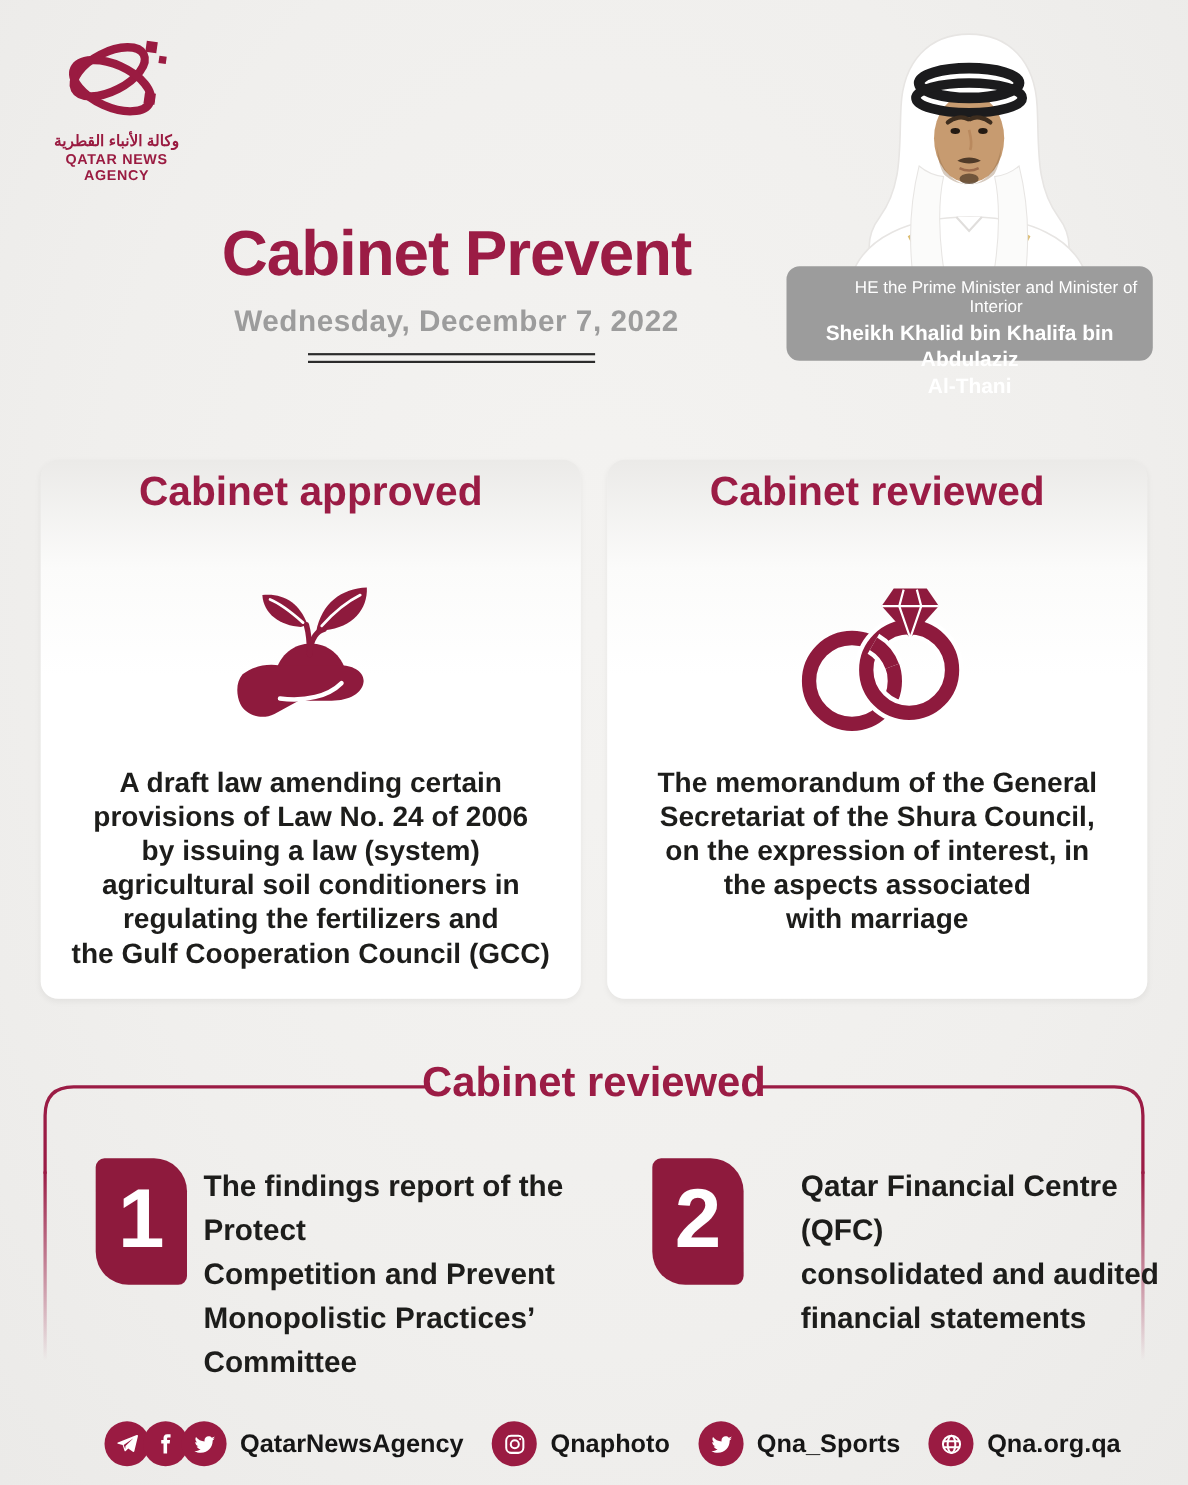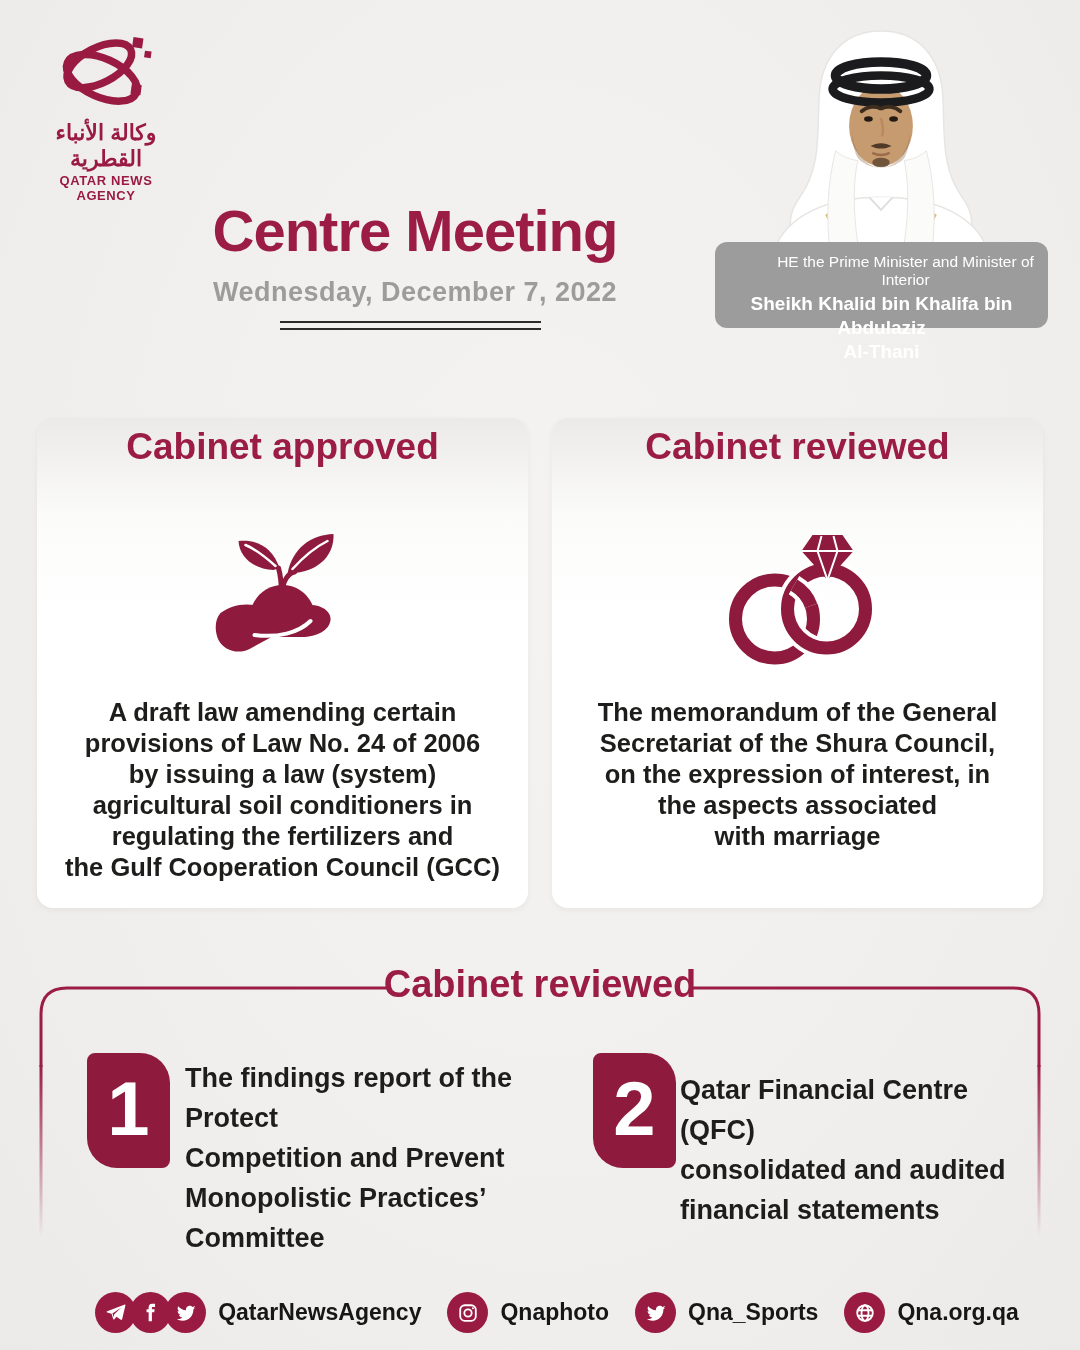--- a/index.html
+++ b/index.html
@@ -5,21 +5,21 @@
   * { margin:0; padding:0; box-sizing:border-box; }
   html,body { background:#e6e4e2; }
   #poster {
     position:relative; width:1080px; height:1350px; margin:0 auto;
     background:radial-gradient(ellipse at 50% 42%, #f4f3f1 0%, #f0efed 60%, #ebeae8 100%);
     font-family:"Liberation Sans", sans-serif; overflow:hidden;
   }
   
   .logo { position:absolute; left:34px; top:26px; width:144px; text-align:center; }
   .logo svg { display:block; margin:0 auto; }
-  .logo-ar { font-size:22px; font-weight:bold; color:#9A1B41; margin-top:2px; }
+  .logo-ar { font-size:14px; font-weight:bold; color:#9A1B41; margin-top:2px; }
   .logo-en { font-size:13px; font-weight:bold; letter-spacing:.6px; color:#9A1B41; margin-top:1px; }
   
   .title { position:absolute; left:0; top:197px; width:830px; text-align:center;
            font-size:58px; font-weight:bold; letter-spacing:-1px; color:#9B1C45; }
   .date  { position:absolute; left:0; top:277px; width:830px; text-align:center;
            font-size:27px; font-weight:bold; letter-spacing:.5px; color:#9C9C9C; }
   .underline { position:absolute; left:280px; top:321px; width:261px; height:9px;
            border-top:2px solid #2b2b2b; border-bottom:2px solid #2b2b2b; }
   
   .photo { position:absolute; left:715px; top:16px; width:333px; height:312px; }
@@ -39,21 +39,21 @@
   
   .box-border { position:absolute; left:37px; top:985px; }
   .review-heading { position:absolute; left:0; top:963px; width:1080px; text-align:center;
                     font-size:38px; font-weight:bold; color:#9B1C45; }
   .tile { position:absolute; width:83px; height:115px; background:#8E1A3D;
           border-radius:8px 30px 8px 30px; color:#fff; text-align:center;
           font-size:76px; font-weight:bold; line-height:112px; }
   .tile1 { left:87px; top:1053px; } .tile2 { left:593px; top:1053px; }
   .item-text { position:absolute; font-size:27px; font-weight:bold; line-height:40px; color:#1D1D1B; }
   .itext1 { left:185px; top:1058px; width:390px; }
-  .itext2 { left:680px; top:1058px; width:340px;margin-top:12px; }
+  .itext2 { left:728px; top:1058px; width:340px; }
   
   .footer { position:absolute; left:17px; top:1292px; width:1080px; display:flex;
             justify-content:center; align-items:center; gap:26px; }
   .fgroup { display:flex; align-items:center; gap:12px; }
   .fcircles { display:flex; }
   .fcircle { width:41px; height:41px; border-radius:50%; background:#9A1B42;
              display:flex; align-items:center; justify-content:center; }
   .fcircles .fcircle + .fcircle { margin-left:-6px; }
   .flabel { font-size:23px; font-weight:bold; color:#161616; }
 </style>
@@ -71,21 +71,21 @@
       <g fill="#9A1B41">
         <rect x="97" y="14" width="12" height="12" transform="rotate(8 103 20)"></rect>
         <rect x="111" y="30" width="8" height="8" transform="rotate(8 115 34)"></rect>
         <rect x="95" y="70" width="12" height="12" transform="rotate(8 101 76)"></rect>
       </g>
     </svg>
     <div class="logo-ar">وكالة الأنباء القطرية</div>
     <div class="logo-en">QATAR NEWS AGENCY</div>
   </div>
 
-  <div class="title">Centre Meeting</div>
+  <div class="title">Cabinet Prevent</div>
   <div class="date">Wednesday, December 7, 2022</div>
   <div class="underline"></div>
 
   <div class="photo">
     <svg class="person" width="290" height="235" viewBox="0 0 300 240">
 
       <path d="M150 14 C112 14 88 40 86 82 C84 120 88 156 66 186 C60 194 56 204 56 214 L56 240 L244 240 L244 214 C244 204 240 194 234 186 C212 156 216 120 214 82 C212 40 188 14 150 14 Z" fill="#ffffff" stroke="#e7e5e3" stroke-width="1.5"></path>
 
       <path d="M40 240 C52 206 92 186 150 186 C208 186 248 206 260 240 Z" fill="#ffffff" stroke="#e7e5e3" stroke-width="1.5"></path>
 

